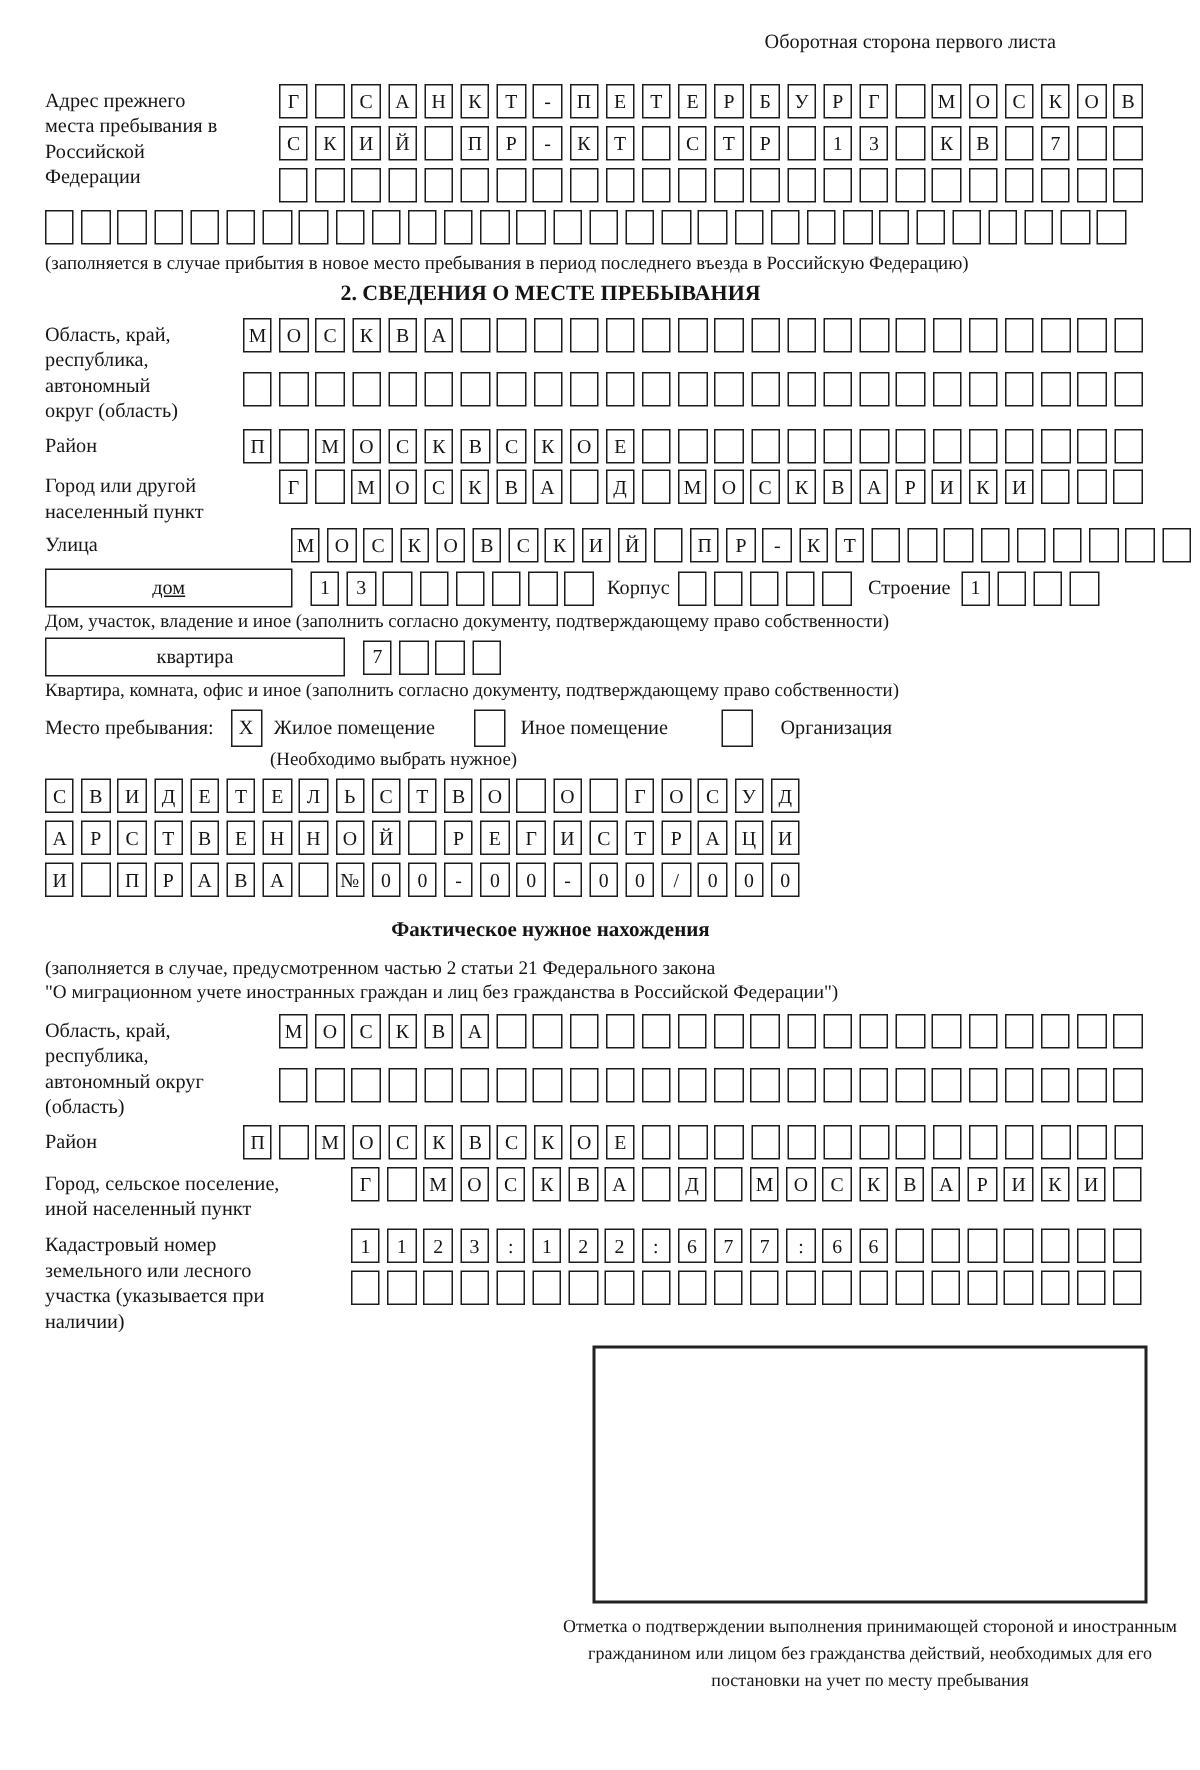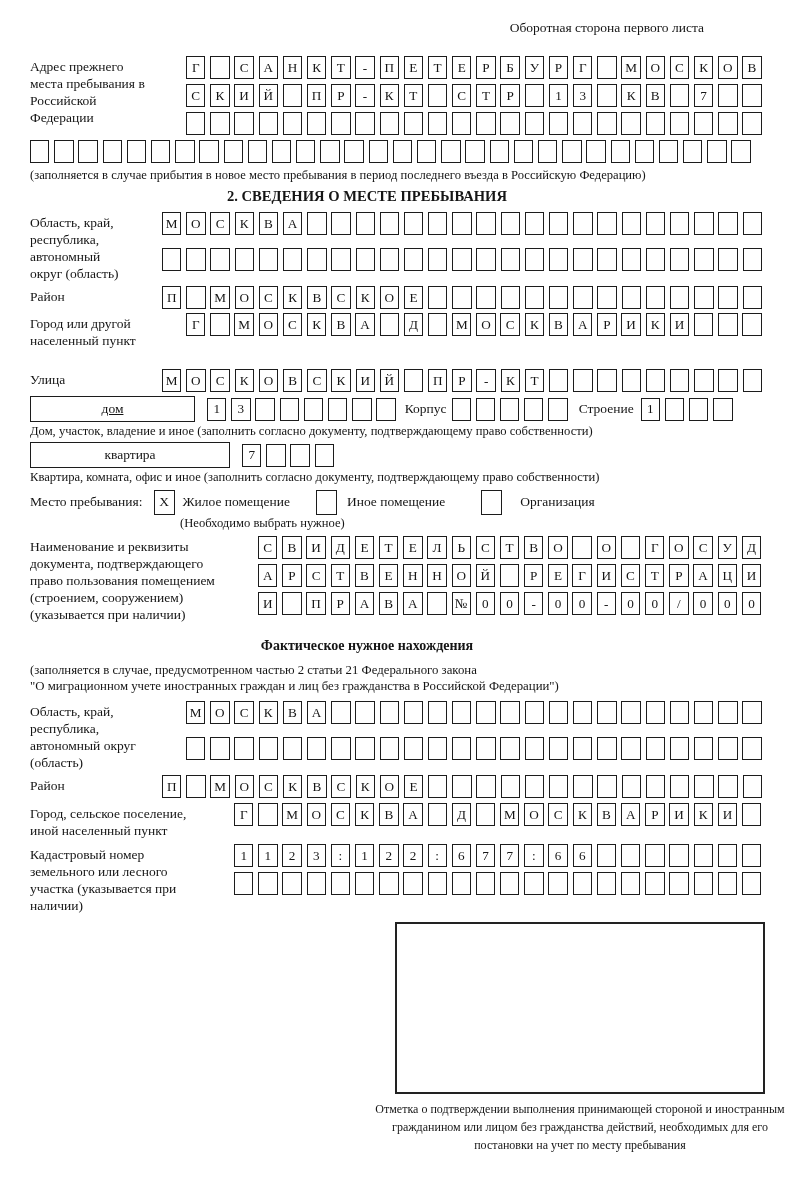--- a/index.html
+++ b/index.html
@@ -270,21 +270,21 @@
         <span class="cb">Р</span>
         <span class="cb">И</span>
         <span class="cb">К</span>
         <span class="cb">И</span>
         <span class="cb"></span>
         <span class="cb"></span>
         <span class="cb"></span>
       </div>
   </div>
 
-  <div class="row" style="margin-top:20px;">
+  <div class="row" style="margin-top:3px;gap:32px;">
     <div class="lbl w132">Улица</div>
     <div class="boxrow">
         <span class="cb">М</span>
         <span class="cb">О</span>
         <span class="cb">С</span>
         <span class="cb">К</span>
         <span class="cb">О</span>
         <span class="cb">В</span>
         <span class="cb">С</span>
         <span class="cb">К</span>
@@ -354,21 +354,20 @@
     <span class="checkbox" style="margin-left:11px;">X</span>
     <span class="inline-lbl" style="margin-left:8px;">Жилое помещение</span>
     <span class="checkbox" style="margin-left:26px;"></span>
     <span class="inline-lbl" style="margin-left:10px;">Иное помещение</span>
     <span class="checkbox" style="margin-left:36px;"></span>
     <span class="inline-lbl" style="margin-left:18px;">Организация</span>
   </div>
   <div class="note" style="width:340px;margin-left:150px;margin-top:1px;">(Необходимо выбрать нужное)</div>
 
   <div class="row" style="margin-top:6px;">
-    <div class="lbl w228 pr30">Наименование и реквизиты документа, подтверждающего право пользования помещением (строением, сооружением) (указывается при наличии)</div>
     <div class="stack-tight">
       <div class="boxrow">
           <span class="cb">С</span>
           <span class="cb">В</span>
           <span class="cb">И</span>
           <span class="cb">Д</span>
           <span class="cb">Е</span>
           <span class="cb">Т</span>
           <span class="cb">Е</span>
           <span class="cb">Л</span>

